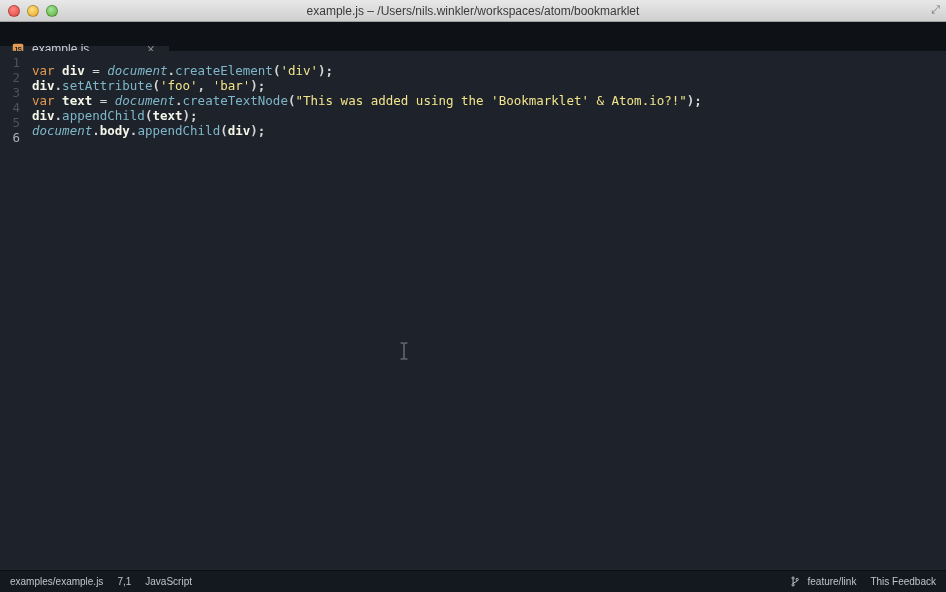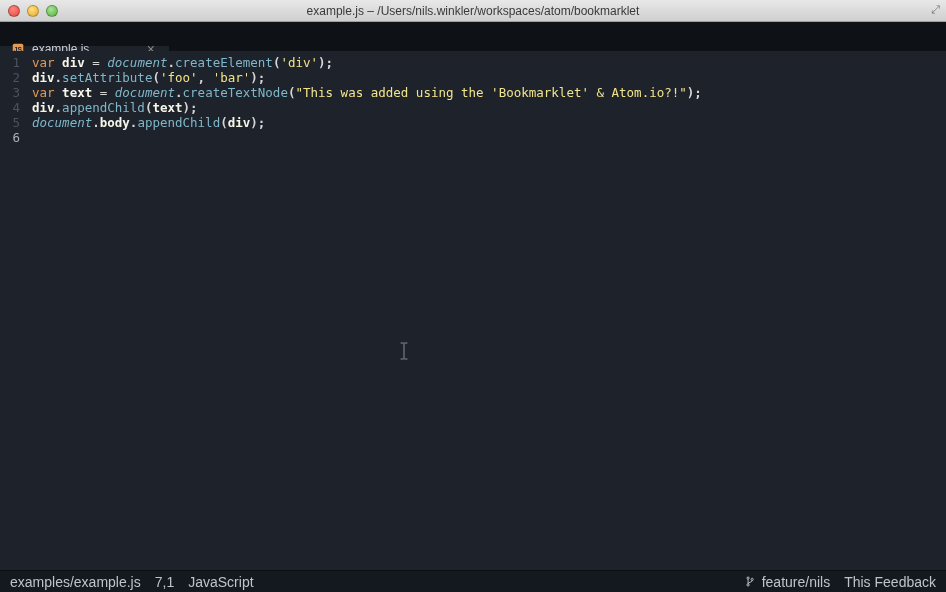--- a/index.html
+++ b/index.html
@@ -26,38 +26,38 @@
   .tab .file-icon { width:12px; height:12px; display:inline-flex; }
   .tab .close { margin-left: auto; color:#888; font-size:14px; line-height:1; padding:2px 4px; }
   .editor {
     flex: 1; display: flex; font-family: Menlo, Consolas, "DejaVu Sans Mono", monospace;
     font-size: 12.5px; line-height: 15px; background: #1d222b; color: #d6d6d6;
     position: relative; overflow: hidden;
   }
   .gutter { width: 26px; background:#1d222b; color:#4b5260; text-align:right; padding: 4px 6px 0 0; user-select:none; }
   .gutter .ln { height:15px; }
   .gutter .cursor-line { color:#aab0bb; }
-  .code { flex:1; padding: 4px 0 0 6px; white-space: pre; position:relative; }
+  .code { flex:1; padding: 12px 0 0 6px; white-space: pre; position:relative; }
   .code .line { height:15px; }
   .tok-kw   { color:#e39a55; }            
   .tok-id   { color:#f6f6e8; font-weight:600; }  
   .tok-obj  { color:#7fb7c9; font-style: italic; } 
   .tok-fn   { color:#7fb7c9; }            
   .tok-str1 { color:#f2e48a; }            
   .tok-str2 { color:#f2e48a; }            
   .tok-prop { color:#f6f6e8; font-weight:600; }
   .tok-pun  { color:#d6d6d6; font-weight:600; }
   .tok-op   { color:#d6d6d6; }
   .ibeam {
     position:absolute; width:8px; height:18px; pointer-events:none;
     color:#777;
   }
   .ibeam svg { width:100%; height:100%; }
   .statusbar {
-    height: 22px; background:#14181f; color:#bfc4cc; font-size:14px;
+    height: 22px; background:#14181f; color:#bfc4cc; font-size:10px;
     display:flex; align-items:center; padding: 0 10px; gap: 14px;
     border-top:1px solid #0b0e12;
   }
   .statusbar .spacer { flex:1; }
   .statusbar .item { display:flex; align-items:center; gap:5px; }
   .branch-icon { width:11px; height:11px; display:inline-flex; }
 </style>
 </head>
 <body>
 
@@ -111,18 +111,18 @@
     <span class="item">
       <span class="branch-icon">
         <svg viewBox="0 0 12 16" fill="none" stroke="#bfc4cc" stroke-width="1.4">
           <circle cx="3" cy="3" r="1.6"></circle>
             <circle cx="3" cy="13" r="1.6"></circle>
             <circle cx="9" cy="5" r="1.6"></circle>
           <path d="M3 4.6v6.8"></path>
             <path d="M9 6.6c0 3-6 2-6 5"></path>
         </svg>
       </span>
-      <span>feature/nils</span>
+      <span>feature/link</span>
     </span>
     <span class="item">This Feedback</span>
   </div>
 
 </div>
 
 </body></html>

